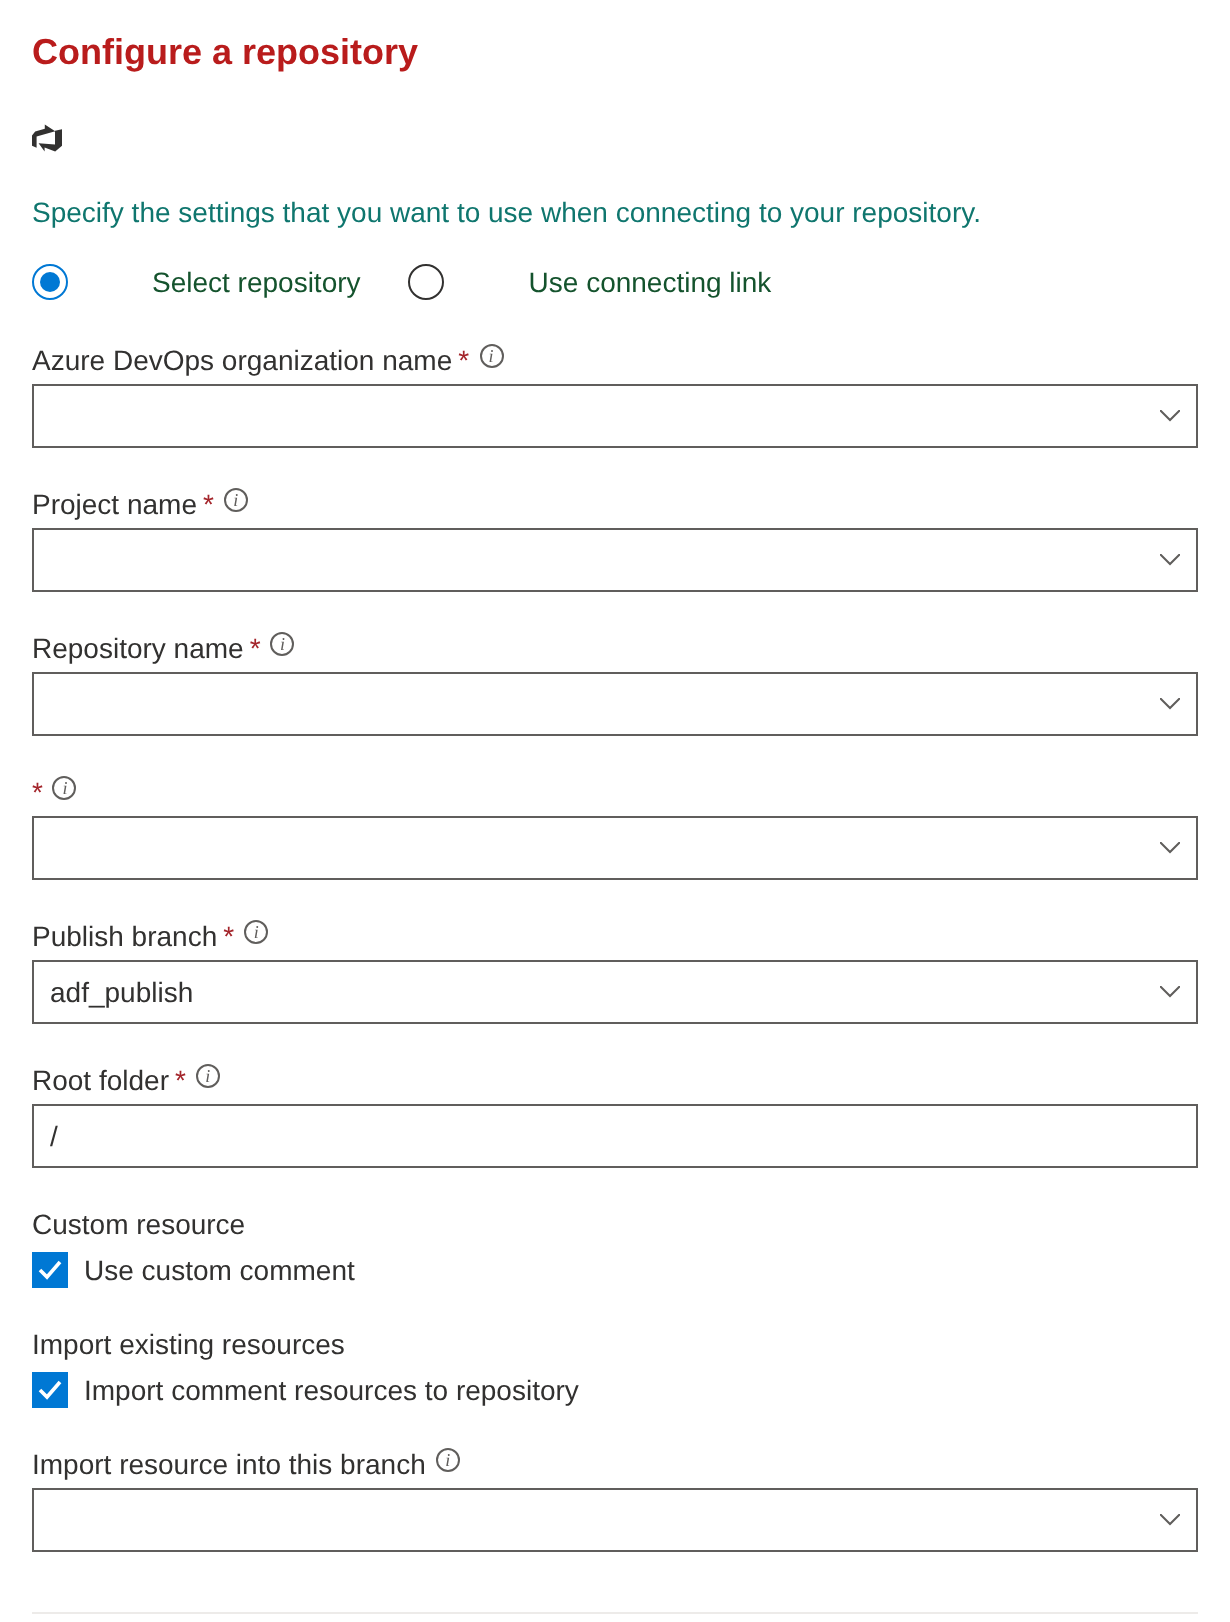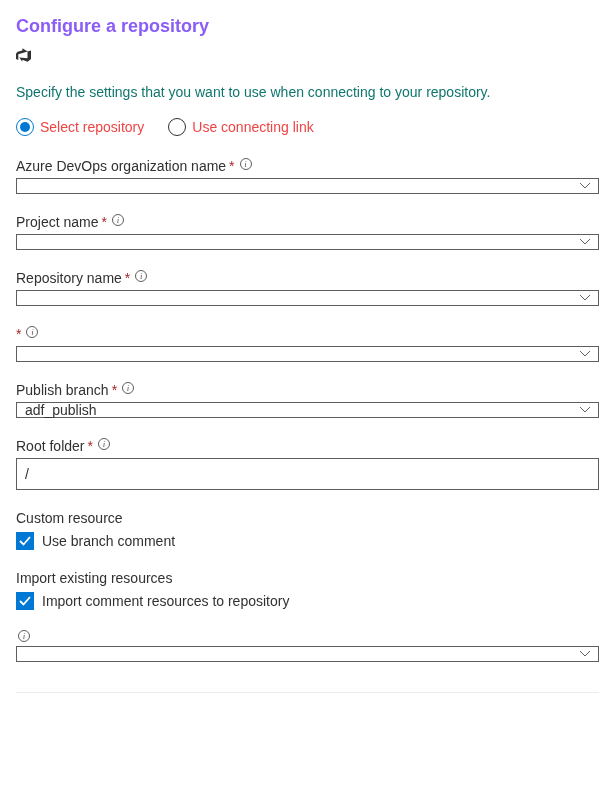--- a/index.html
+++ b/index.html
@@ -11,22 +11,22 @@
       font-family: "Segoe UI", -apple-system, sans-serif;
       font-size: 14px;
       color: #323130;
       background: #ffffff;
       width: 615px;
       padding: 16px;
     }
     .page-title {
       font-size: 18px;
       font-weight: 600;
-      color: #8b5cf6;
-      margin-bottom: 10px;
+      color: #b91c1c;
+      margin-bottom: 24px;
     }
     .org-row {
       display: flex;
       align-items: center;
       gap: 8px;
       margin-bottom: 18px;
     }
     .org-row svg {
       flex-shrink: 0;
     }
@@ -65,21 +65,22 @@
       border: 1px solid #0078d4;
     }
     .radio-inner {
       width: 10px;
       height: 10px;
       border-radius: 50%;
       background: #0078d4;
     }
     .radio-label {
       font-size: 14px;
-      color: #ef4444;
+      color: #14532d;
+      margin-left: 36px;
     }
     .field-group {
       margin-bottom: 20px;
     }
     .field-label {
       font-size: 14px;
       color: #323130;
       margin-bottom: 4px;
       display: flex;
       align-items: flex-start;
@@ -97,21 +98,21 @@
       align-items: center;
       justify-content: center;
       font-size: 9px;
       color: #605e5c;
       font-style: italic;
       font-family: Georgia, serif;
       margin-left: 2px;
     }
     .select-box {
       width: 100%;
-      height: 16px;
+      height: 32px;
       border: 1px solid #605e5c;
       background: #ffffff;
       display: flex;
       align-items: center;
       justify-content: space-between;
       padding: 0 8px;
       cursor: pointer;
     }
     .select-value {
       font-size: 14px;
@@ -283,35 +284,36 @@
   <input type="text" class="text-input" value="/" style="">
 </div>
 
 <div class="section-header">Custom resource</div>
 <div class="checkbox-row">
   <span class="checkbox-box">
     <svg width="12" height="12" viewBox="0 0 12 12">
       <path d="M1 6 L4.5 9.5 L11 2" stroke="#ffffff" stroke-width="1.8" fill="none"></path>
     </svg>
   </span>
-  <span class="checkbox-label">Use branch comment</span>
+  <span class="checkbox-label">Use custom comment</span>
 </div>
 
 <div class="section-header">Import existing resources</div>
 <div class="checkbox-row">
   <span class="checkbox-box">
     <svg width="12" height="12" viewBox="0 0 12 12">
       <path d="M1 6 L4.5 9.5 L11 2" stroke="#ffffff" stroke-width="1.8" fill="none"></path>
     </svg>
   </span>
   <span class="checkbox-label">Import comment resources to repository</span>
 </div>
 
 <div class="field-group">
   <div class="field-label">
+    <span>Import resource into this branch</span>
     <span class="info-icon">i</span>
   </div>
   <div class="select-box">
     <span class="select-value"></span>
     <span class="chevron">
       <svg width="10" height="6" viewBox="0 0 10 6">
           <path d="M0 0 L5 5 L10 0" stroke="#605e5c" stroke-width="1" fill="none"></path>
         </svg>
     </span>
   </div>

